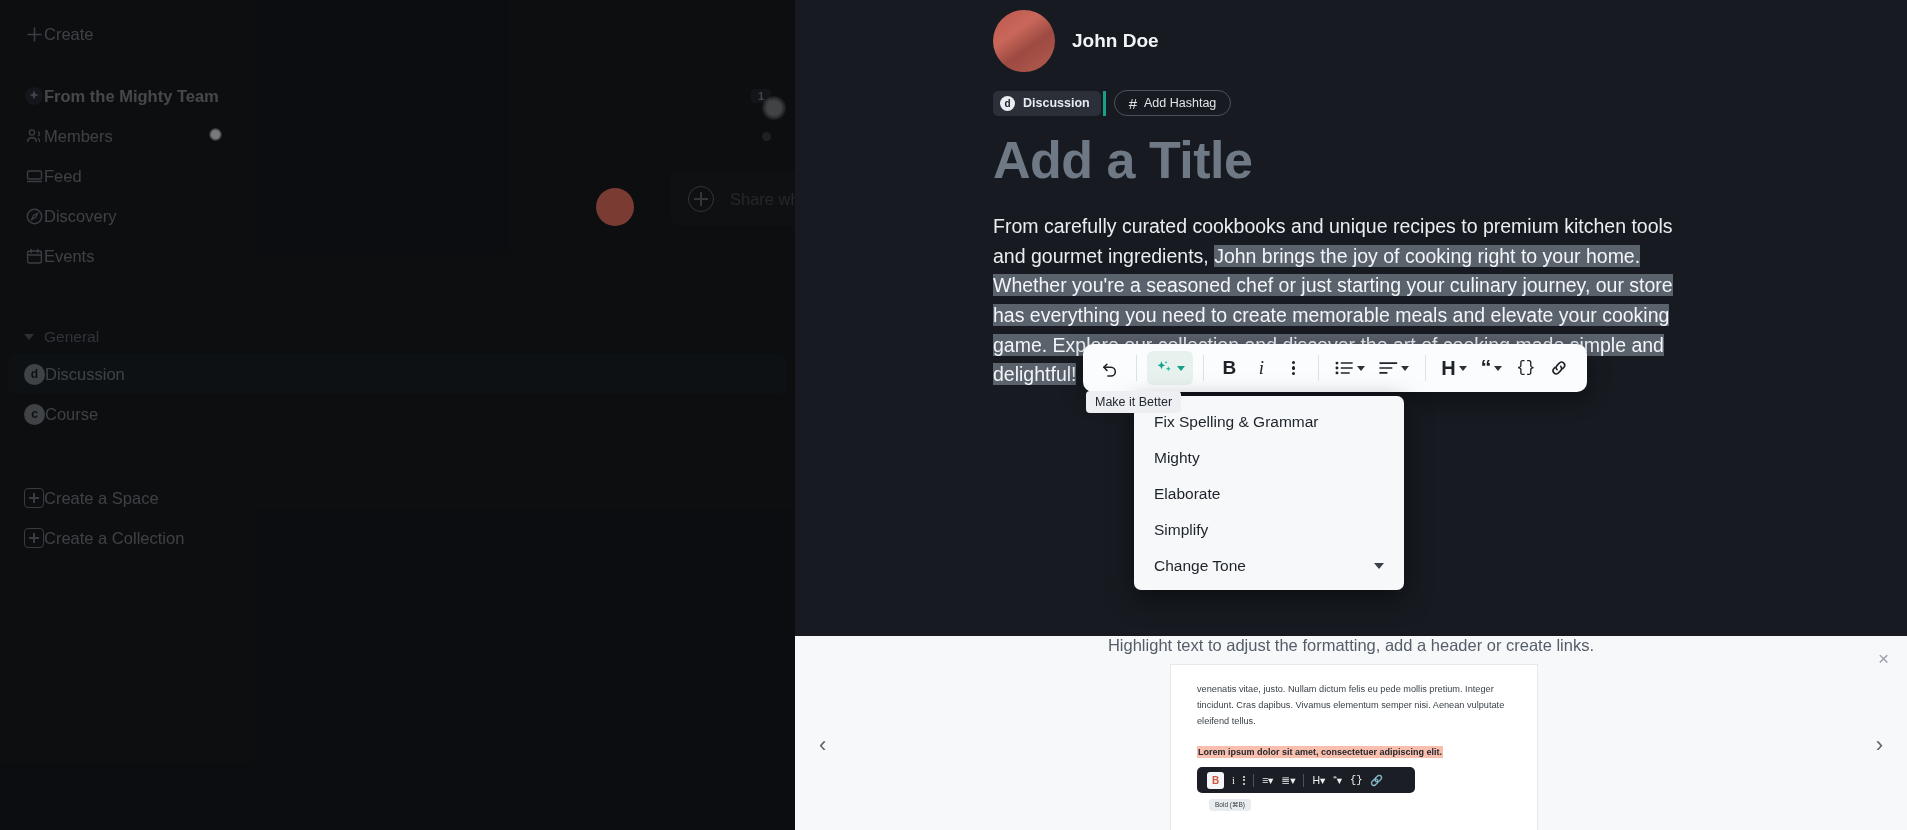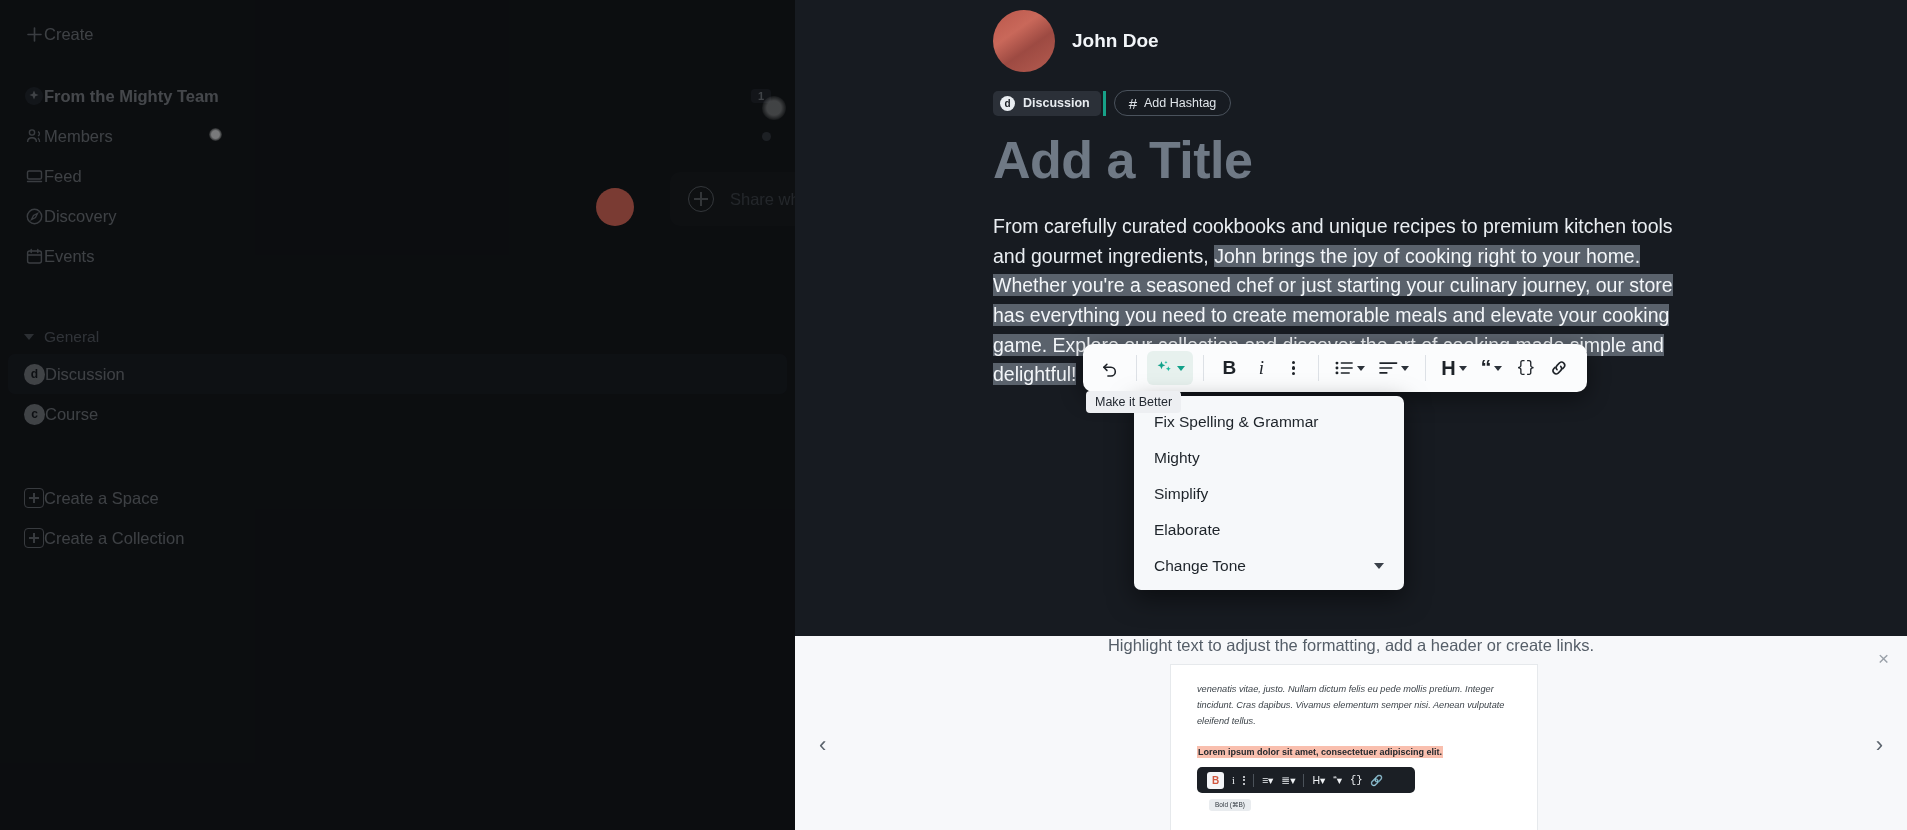--- a/index.html
+++ b/index.html
@@ -174,21 +174,21 @@
   .arrow-l, .arrow-r {
     position: absolute; top: 96px; color: #5c646d; font-size: 22px; cursor: pointer;
   }
   .arrow-l { left: 24px; } .arrow-r { right: 24px; }
 
   .preview {
     position: absolute; left: 375px; top: 28px; width: 368px; height: 166px;
     background: #ffffff; border: 1px solid #e6e9ec; border-bottom: none;
     padding: 16px 26px 0 26px; overflow: hidden;
   }
-  .pv-p { color: #3c4349; font-size: 9.2px; line-height: 1.75; font-style: italic; }
+  .pv-p { color: #3c4349; font-size: 9.2px; line-height: 1.75; }
   .pv-hl {
     display: inline; background: #f9bfae; color: #23282d;
     font-size: 9px; font-weight: 700; padding: 1px 1px;
   }
   .pv-bar {
     margin-top: 8px; width: 218px; height: 26px; background: #1b1f25; border-radius: 5px;
     display: flex; align-items: center; gap: 8px; padding: 0 10px; color: #eef1f4; font-size: 10.5px;
   }
   .pv-bar .sqb {
     width: 17px; height: 17px; background: #f4f6f8; color: #d0573f; border-radius: 3px;
@@ -428,22 +428,22 @@
       <svg width="20" height="20" viewBox="0 0 20 20">
           <path d="M8.2 11.8a3.2 3.2 0 010-4.5l2.5-2.5a3.2 3.2 0 014.5 4.5l-1.3 1.3" stroke="#1e2329" stroke-width="1.6" fill="none" stroke-linecap="round"></path>
           <path d="M11.8 8.2a3.2 3.2 0 010 4.5l-2.5 2.5a3.2 3.2 0 01-4.5-4.5l1.3-1.3" stroke="#1e2329" stroke-width="1.6" fill="none" stroke-linecap="round"></path>
         </svg>
     </div>
   </div>
 
   <div class="ai-menu">
     <div class="ai-item">Fix Spelling &amp; Grammar</div>
     <div class="ai-item">Mighty</div>
+    <div class="ai-item">Elaborate</div>
     <div class="ai-item">Simplify</div>
-    <div class="ai-item">Elaborate</div>
     <div class="ai-item">
       <span>Change Tone</span>
       <span class="ai-caret"></span>
     </div>
   </div>
 
   <div class="tooltip">Make it Better</div>
 
   <div class="bottom">
     <div class="bottom-cap">Highlight text to adjust the formatting, add a header or create links.</div>

